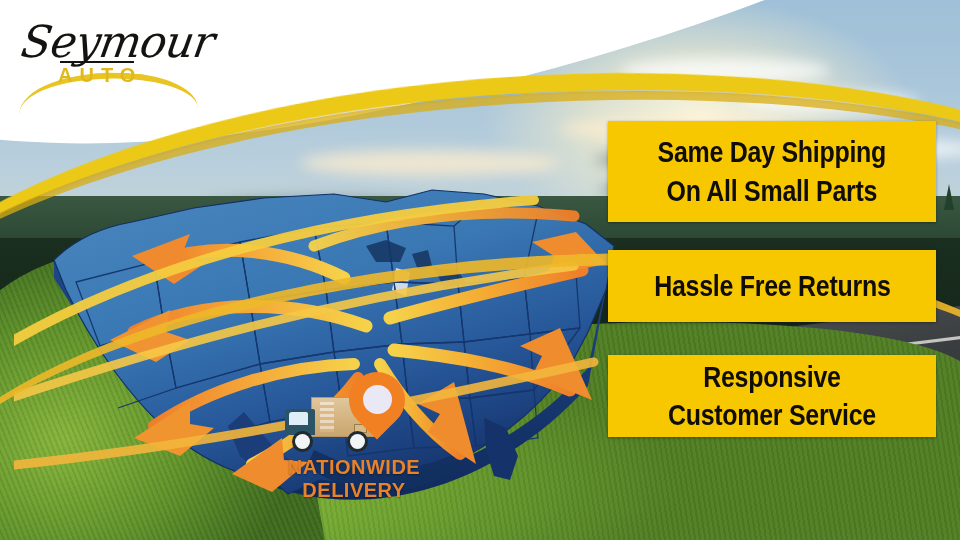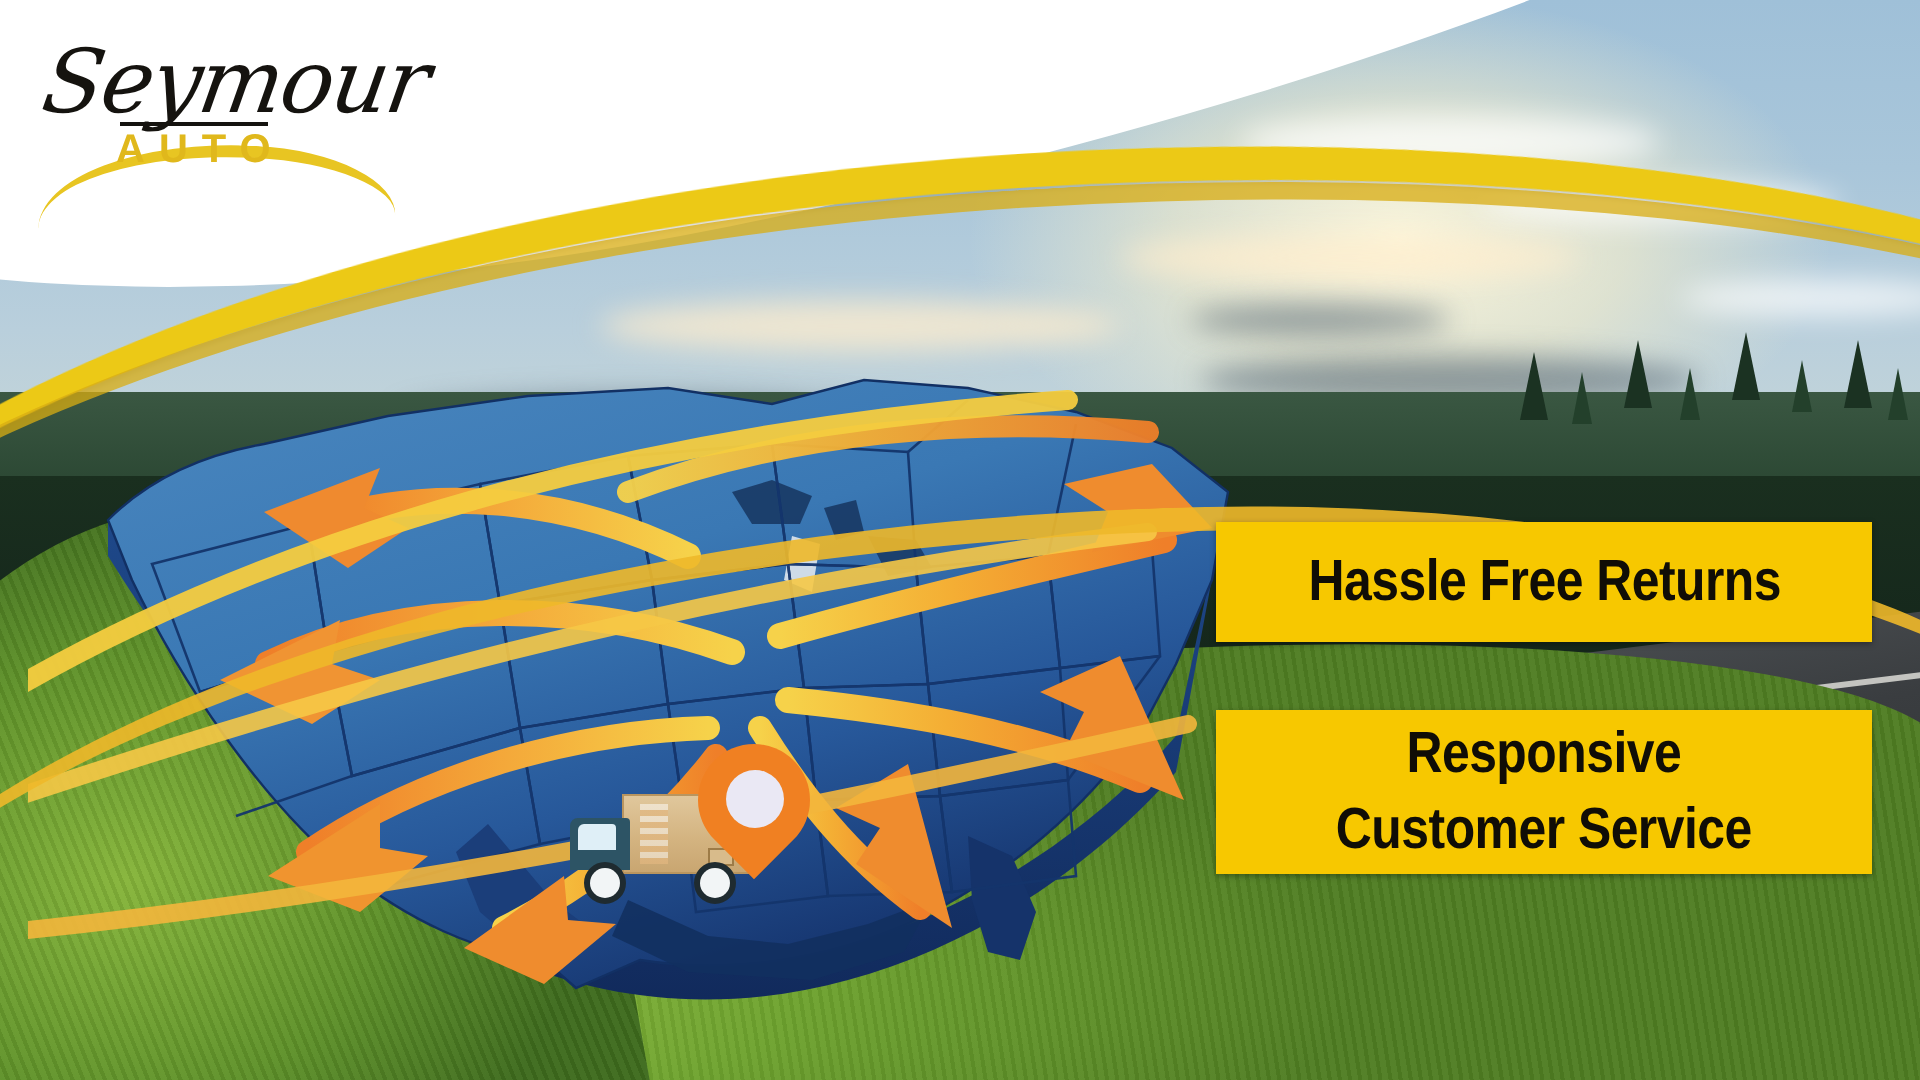--- a/index.html
+++ b/index.html
@@ -294,21 +294,21 @@
     align-items: center;
     justify-content: center;
     text-align: center;
     font-family: "Liberation Sans Narrow", "Liberation Sans", sans-serif;
     font-weight: 700;
     letter-spacing: -0.3px;
     box-shadow: 0 1px 3px rgba(0,0,0,0.35);
   }
   .banner span { display: block; }
   .b1 { top: 121px;  height: 101px; font-size: 29px; line-height: 39px; }
-  .b2 { top: 261px;  height: 60px;  font-size: 29px; line-height: 34px; align-items: center; }
+  .b2 { top: 250px;  height: 72px;  font-size: 29px; line-height: 34px; align-items: center; }
   .b3 { top: 355px;  height: 82px;  font-size: 29px; line-height: 38px; }
 
   .banner .line { transform: scaleX(0.86); transform-origin: center; white-space: nowrap; }
 </style>
 </head>
 <body>
 
 <div id="stage">
 
   <div class="photo">
@@ -491,24 +491,34 @@
       <div class="wheel w2">
           <i></i>
         </div>
     </div>
 
     <div class="pin">
       <div class="pin-head"></div>
       <div class="pin-dot"></div>
     </div>
 
+    <div class="center-label">
+      <span>NATIONWIDE</span>
+      <span>DELIVERY</span>
+    </div>
   </div>
 
   <div class="swoosh-low"></div>
 
+  <div class="banner b1">
+    <span>
+      <span class="line">Same Day Shipping</span>
+      <span class="line">On All Small Parts</span>
+    </span>
+  </div>
 
   <div class="banner b2">
     <span>
       <span class="line">Hassle Free Returns</span>
     </span>
   </div>
 
   <div class="banner b3">
     <span>
       <span class="line">Responsive</span>

